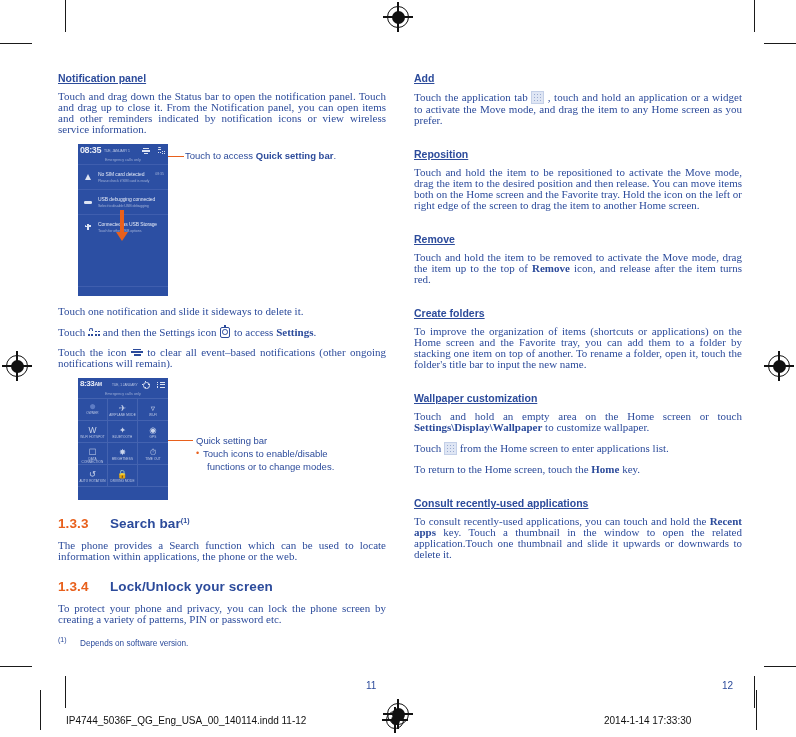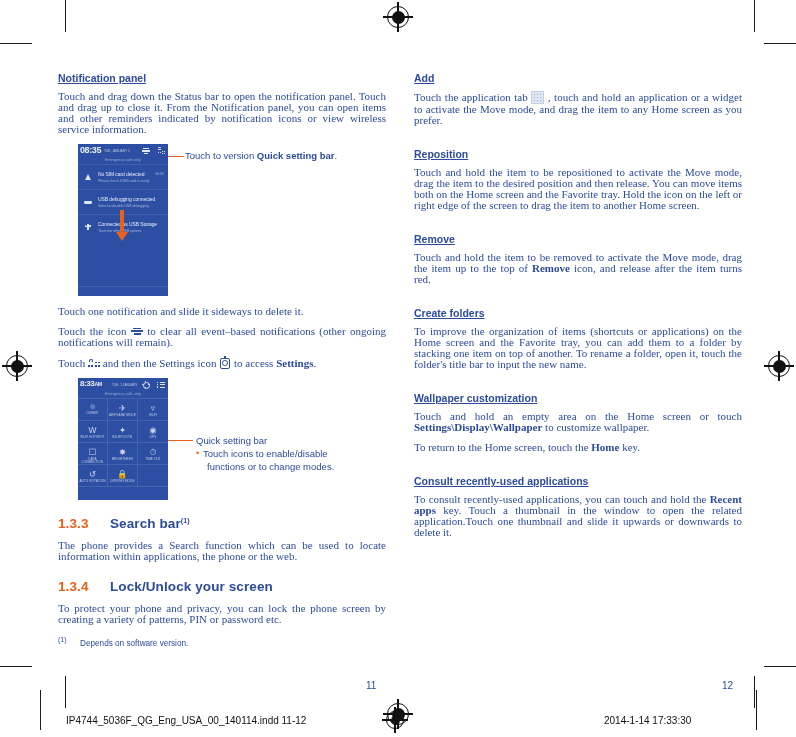--- a/index.html
+++ b/index.html
@@ -472,47 +472,47 @@
         <div class="arrow-down">
           <span class="shaft"></span>
             <span class="head"></span>
         </div>
         <div class="sheet-bottom"></div>
       </div>
 
       <div class="callout" style="left:110px; top:5px; width:220px;">
         <div class="lead" style="left:0; top:7px; width:16px;"></div>
         <div class="ctext" style="left:17px; top:0;">
-          <span>Touch to version </span><b>Quick setting bar</b><span>.</span>
+          <span>Touch to access </span><b>Quick setting bar</b><span>.</span>
         </div>
       </div>
     </div>
 
     <p class="body nojust">Touch one notification and slide it sideways to delete it.</p>
-
-    <p class="body">
-      <span>Touch the icon </span><span class="ico ico-clear">
-        <i style="top:0.8px; left:2px; width:8px;"></i>
-        <i style="top:3.4px; left:0px; width:12px;"></i>
-        <i style="top:6.0px; left:3px; width:7px;"></i>
-      </span><span> to clear all event–based notifications (other ongoing notifications will remain).</span>
-    </p>
 
     <p class="body nojust">
       <span>Touch </span><span class="ico ico-qs">
         <span class="head"></span>
         <span class="dot" style="left:0.2px; top:6.3px;"></span>
         <span class="dot" style="left:2.8px; top:6.3px;"></span>
         <span class="dot" style="left:7.0px; top:3.1px;"></span>
         <span class="dot" style="left:9.8px; top:3.1px;"></span>
         <span class="dot" style="left:7.0px; top:6.3px;"></span>
         <span class="dot" style="left:9.8px; top:6.3px;"></span>
       </span><span> and then the Settings icon </span><span class="ico ico-gear">
         <span class="outer"></span><span class="inner"></span><span class="nub"></span>
       </span><span> to access </span><b>Settings</b><span>.</span>
+    </p>
+
+    <p class="body">
+      <span>Touch the icon </span><span class="ico ico-clear">
+        <i style="top:0.8px; left:2px; width:8px;"></i>
+        <i style="top:3.4px; left:0px; width:12px;"></i>
+        <i style="top:6.0px; left:3px; width:7px;"></i>
+      </span><span> to clear all event–based notifications (other ongoing notifications will remain).</span>
     </p>
 
     
     <div style="position:relative;">
       <div class="shot shot2">
 
         <div class="qs-bar">
           <span class="qs-time"><span>8:33</span><span class="qs-ampm">AM</span></span>
           <span class="qs-date">TUE, 1 JANUARY</span>
           <span class="qs-right">
@@ -639,20 +639,27 @@
 
     <h4 class="sub">Create folders</h4>
     <p class="body">To improve the organization of items (shortcuts or applications) on the Home screen and the Favorite tray, you can add them to a folder by stacking one item on top of another. To rename a folder, open it, touch the folder's title bar to input the new name.</p>
 
     <h4 class="sub">Wallpaper customization</h4>
     <p class="body">
       <span>Touch and hold an empty area on the Home screen or touch </span><b>Settings\Display\Wallpaper</b><span> to customize wallpaper.</span>
     </p>
 
 
+    <p class="body nojust">
+      <span>Touch </span><span class="ico ico-apps">
+        <i style="left:1.5px;top:1.5px;"></i><i style="left:4.5px;top:1.5px;"></i><i style="left:7.5px;top:1.5px;"></i>
+        <i style="left:1.5px;top:4.5px;"></i><i style="left:4.5px;top:4.5px;"></i><i style="left:7.5px;top:4.5px;"></i>
+        <i style="left:1.5px;top:7.5px;"></i><i style="left:4.5px;top:7.5px;"></i><i style="left:7.5px;top:7.5px;"></i>
+      </span><span> from the Home screen to enter applications list.</span>
+    </p>
 
     <p class="body nojust">
       <span>To return to the Home screen, touch the </span><b>Home</b><span> key.</span>
     </p>
 
     <h4 class="sub">Consult recently-used applications</h4>
     <p class="body">
       <span>To consult recently-used applications, you can touch and hold the </span><b>Recent apps</b><span> key. Touch a thumbnail in the window to open the related application.Touch one thumbnail and slide it upwards or downwards to delete it.</span>
     </p>
   </div>

